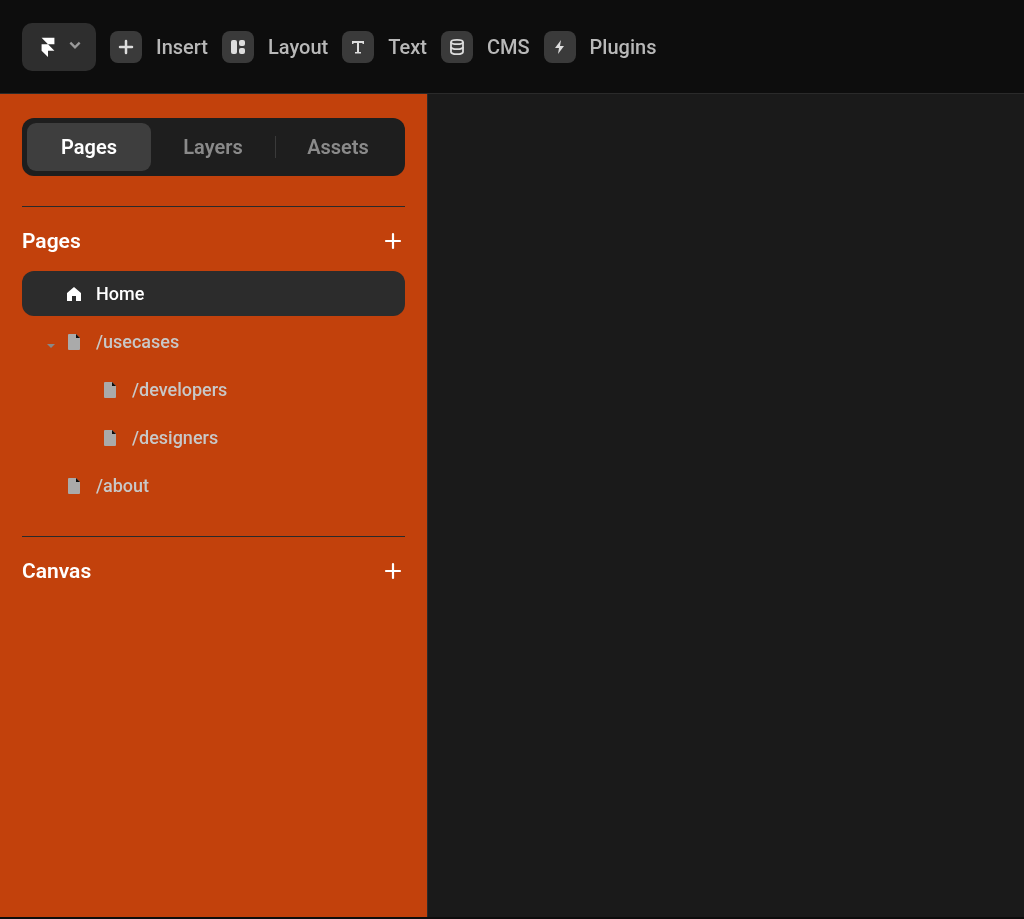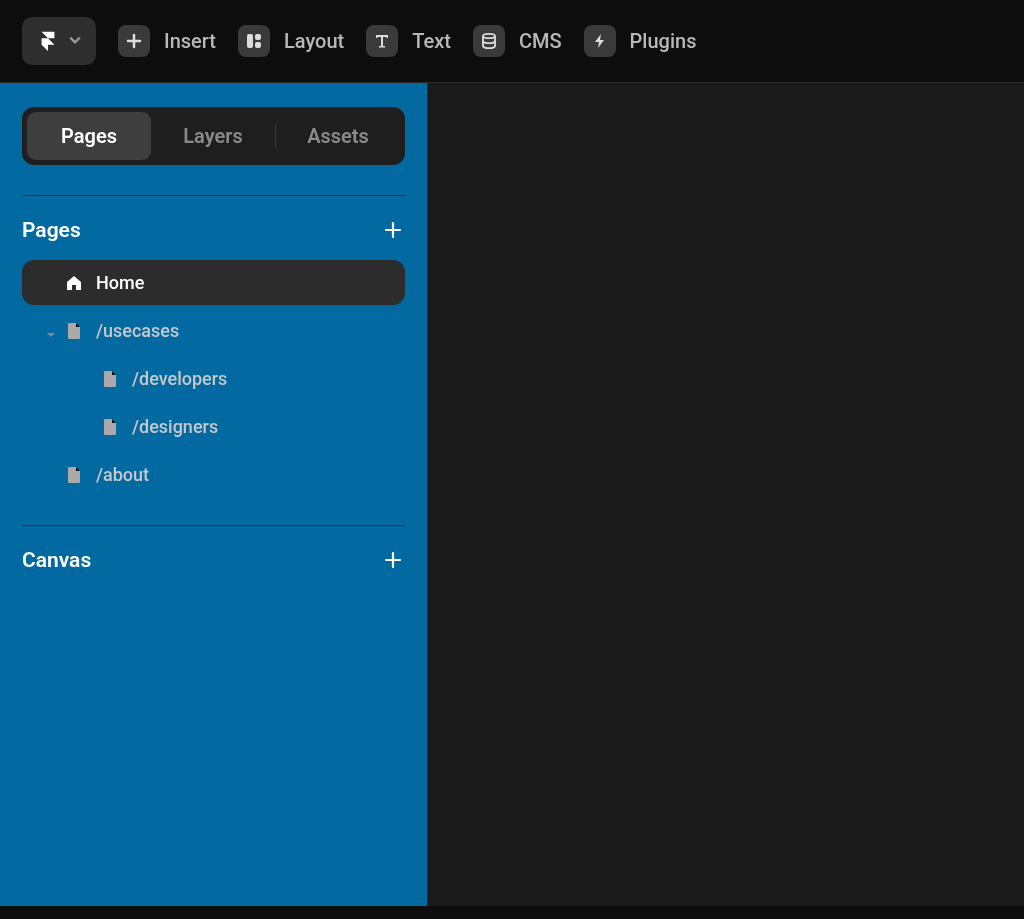--- a/index.html
+++ b/index.html
@@ -11,23 +11,23 @@
       font-family: -apple-system, BlinkMacSystemFont, "Segoe UI", Roboto, sans-serif;
       background: #0d0d0d;
       color: #fff;
       width: 1024px;
       height: 919px;
       overflow: hidden;
     }
     .toolbar {
       display: flex;
       align-items: center;
-      gap: 22px;
+      gap: 14px;
       padding: 18px 22px;
-      height: 83px;
+      height: 94px;
       border-bottom: 1px solid #2a2a2a;
       background: #0d0d0d;
     }
     .logo-button {
       display: flex;
       align-items: center;
       gap: 8px;
       background: #2e2e2e;
       border-radius: 10px;
       padding: 12px 14px;
@@ -65,21 +65,21 @@
       font-size: 20px;
       font-weight: 500;
       color: #b8b8b8;
     }
     .main-layout {
       display: flex;
       height: calc(919px - 96px);
     }
     .sidebar {
       width: 428px;
-      background: #0369a1;
+      background: #c2410c;
       border-right: 1px solid #2a2a2a;
       padding: 24px 22px;
     }
     .tab-bar {
       display: flex;
       align-items: center;
       background: #1e1e1e;
       border-radius: 12px;
       padding: 5px;
       margin-bottom: 30px;

